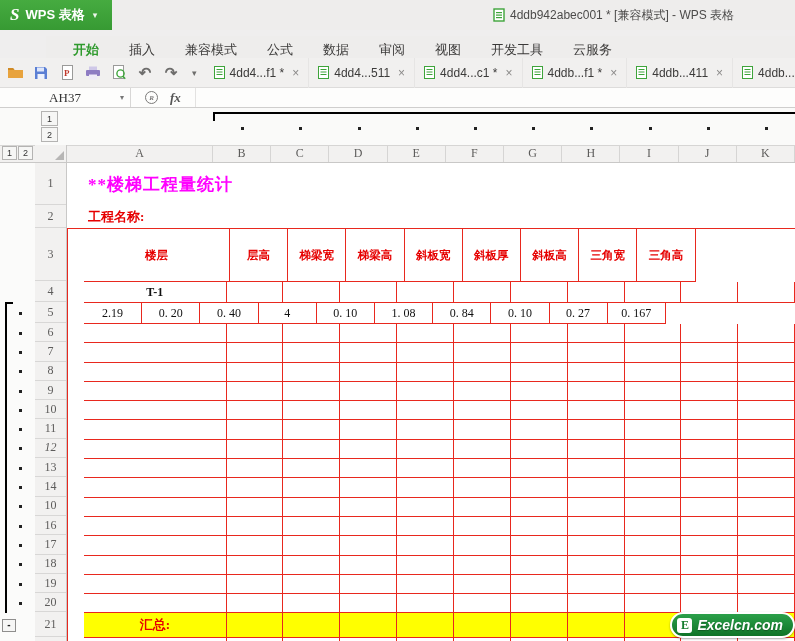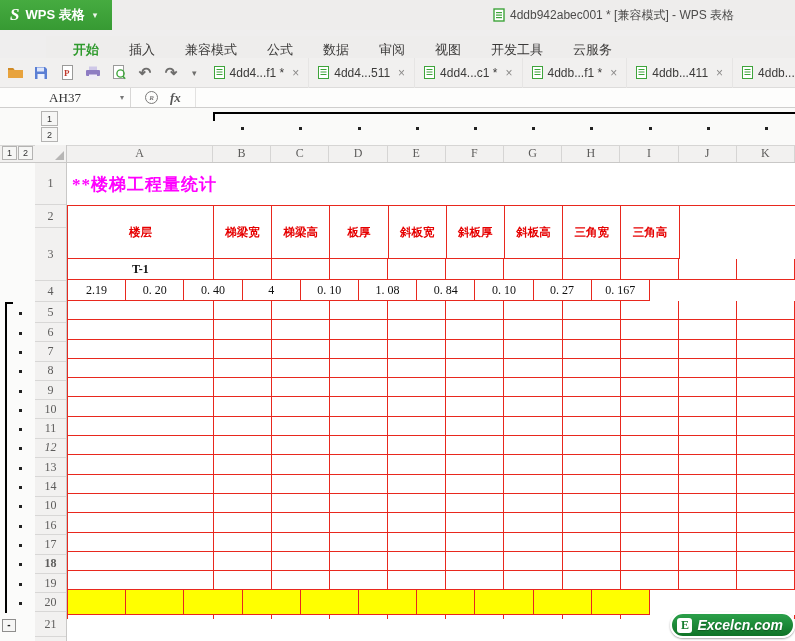--- a/index.html
+++ b/index.html
@@ -76,21 +76,21 @@
   .collapse-btn{position:absolute;left:2px;width:14px;height:13px;background:#f6f6f5;border:1px solid #8f8e8d;
                 box-sizing:border-box;font:bold 10px "Liberation Sans",sans-serif;color:#222;
                 display:flex;align-items:center;justify-content:center;line-height:1;}
   .row-gutter{position:absolute;left:35px;top:0;width:32px;height:478px;background:#f2f1f0;
               border-right:1px solid #c9c8c7;box-sizing:border-box;}
   .rownum{border-bottom:1px solid #d8d7d6;box-sizing:border-box;display:flex;align-items:center;justify-content:center;
           font:12px "Liberation Serif",serif;color:#5d5c5b;}
 
   
   .grid{position:absolute;left:67px;top:0;width:728px;height:478px;background:#fff;}
-  .row{display:flex;}
+  .row{display:flex;padding-left:16px;}
   .cell{box-sizing:border-box;display:flex;align-items:center;justify-content:center;
         font:12px "Liberation Serif",serif;color:#111;white-space:pre;overflow:visible;}
   .cA{width:146px;} .c{width:58.2px;}
   .red-table{border-left:1px solid #e8281e;border-top:1px solid #e8281e;box-sizing:border-box;}
   .red-table .cell{border-right:1px solid #e8281e;border-bottom:1px solid #e8281e;}
   .r1{height:42px;} .r2{height:23px;} .r3{height:53px;} .r4{height:21px;} .r5{height:21px;}
   .er{height:19.3px;} .r21{height:25px;} .sliver{height:3.5px;}
   .sliver .cell{border-bottom:none;}
   .title-cell{justify-content:flex-start;padding-left:5px;font:bold 17px "Liberation Serif",serif;
               color:#ff00ff;letter-spacing:1px;}
@@ -339,38 +339,41 @@
             <div class="rownum" style="height: 19.3px;">8</div>
             <div class="rownum" style="height: 19.3px;">9</div>
             <div class="rownum" style="height: 19.3px;">10</div>
             <div class="rownum" style="height: 19.3px;">11</div>
             <div class="rownum" style="height: 19.3px; font-style: italic;">12</div>
             <div class="rownum" style="height: 19.3px;">13</div>
             <div class="rownum" style="height: 19.3px;">14</div>
             <div class="rownum" style="height: 19.3px;">10</div>
             <div class="rownum" style="height: 19.3px;">16</div>
             <div class="rownum" style="height: 19.3px;">17</div>
-            <div class="rownum" style="height: 19.3px; font-weight: bold;">18</div>
+            <div class="rownum" style="height: 19.3px;">18</div>
             <div class="rownum" style="height: 19.3px;">19</div>
             <div class="rownum" style="height: 19.3px;">20</div>
             <div class="rownum" style="height: 25px;">21</div>
           </div>
         </div>
 
       <div class="grid">
         <div class="row r1">
           <div class="cell cA title-cell">**楼梯工程量统计</div>
         </div>
+        <div class="row r2">
+          <div class="cell cA label-cell">工程名称:</div>
+        </div>
 
         <div class="red-table">
           <div class="row r3">
             <div class="cell cA hcell">楼层</div>
+            <div class="cell c hcell">层高</div>
             <div class="cell c hcell">梯梁宽</div>
             <div class="cell c hcell">梯梁高</div>
-            <div class="cell c hcell">板厚</div>
             <div class="cell c hcell">斜板宽</div>
             <div class="cell c hcell">斜板厚</div>
             <div class="cell c hcell">斜板高</div>
             <div class="cell c hcell">三角宽</div>
             <div class="cell c hcell">三角高</div>
           </div>
           <div class="row r4">
             <div class="cell cA bcell">T-1</div>
             <div class="cell c"></div>
               <div class="cell c"></div>
@@ -586,20 +589,21 @@
                 <div class="cell c"></div>
                 <div class="cell c"></div>
                 <div class="cell c"></div>
                 <div class="cell c"></div>
                 <div class="cell c"></div>
                 <div class="cell c"></div>
                 <div class="cell c"></div>
               </div>
             </div>
           <div class="row r21 yellow">
+            <div class="cell cA sum-cell">汇总:</div>
             <div class="cell c"></div>
               <div class="cell c"></div>
             <div class="cell c"></div>
               <div class="cell c"></div>
             <div class="cell c"></div>
               <div class="cell c"></div>
             <div class="cell c"></div>
               <div class="cell c"></div>
             <div class="cell c"></div>
               <div class="cell c"></div>

